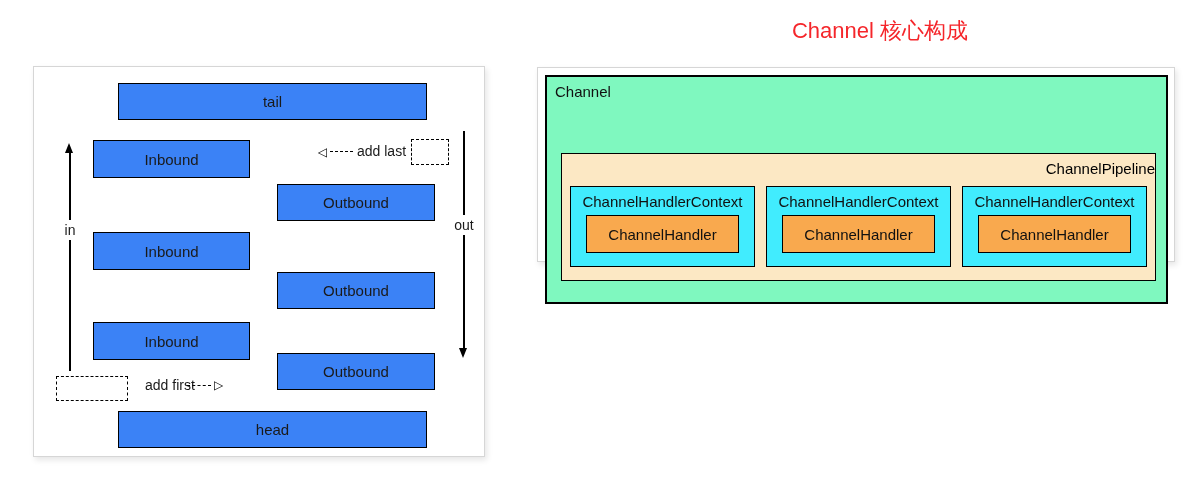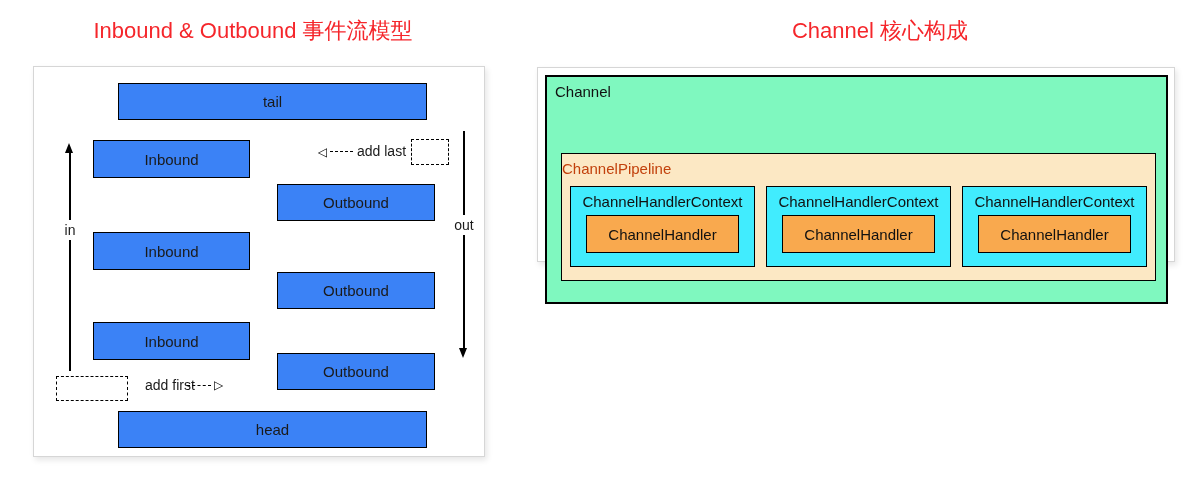--- a/index.html
+++ b/index.html
@@ -140,23 +140,23 @@
     position: absolute;
     left: 14px; top: 76px;
     width: 595px; height: 128px;
     box-sizing: border-box;
     border: 1.5px solid var(--box_border);
     background: var(--pipeline_peach);
   }
   .pipeline-label {
     position: absolute;
     left: 0; right: 0; top: 6px;
-    text-align: left;
-    font-size: 15px;
-    color: #c2410c;
+    text-align: right;
+    font-size: 15px;
+    color: #000000;
   }
   .contexts-row {
     position: absolute;
     left: 8px; right: 8px; top: 32px; bottom: 13px;
     display: flex;
     gap: 11px;
   }
   .context-box {
     flex: 1;
     box-sizing: border-box;
@@ -184,21 +184,20 @@
     justify-content: center;
     font-size: 15px;
     color: #111;
   }
 </style>
 </head>
 <body>
 
 <div class="canvas">
 
-  <div class="diagram-title left-title">Inbound &amp; Outbound 事件流模型</div>
   <div class="diagram-title right-title">Channel 核心构成</div>
 
   <div class="panel left-panel">
 
     <div class="node-box tail-box">tail</div>
 
     <div class="node-box inbound-1">Inbound</div>
     <div class="node-box inbound-2">Inbound</div>
     <div class="node-box inbound-3">Inbound</div>
 

